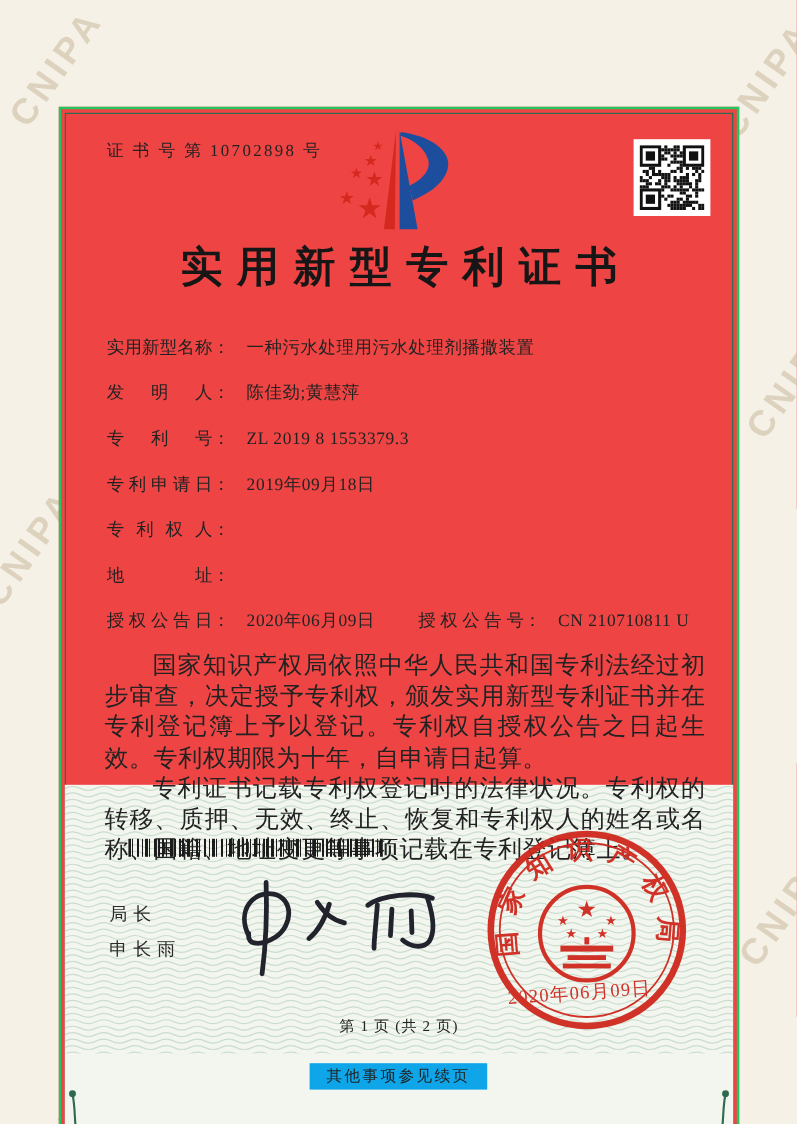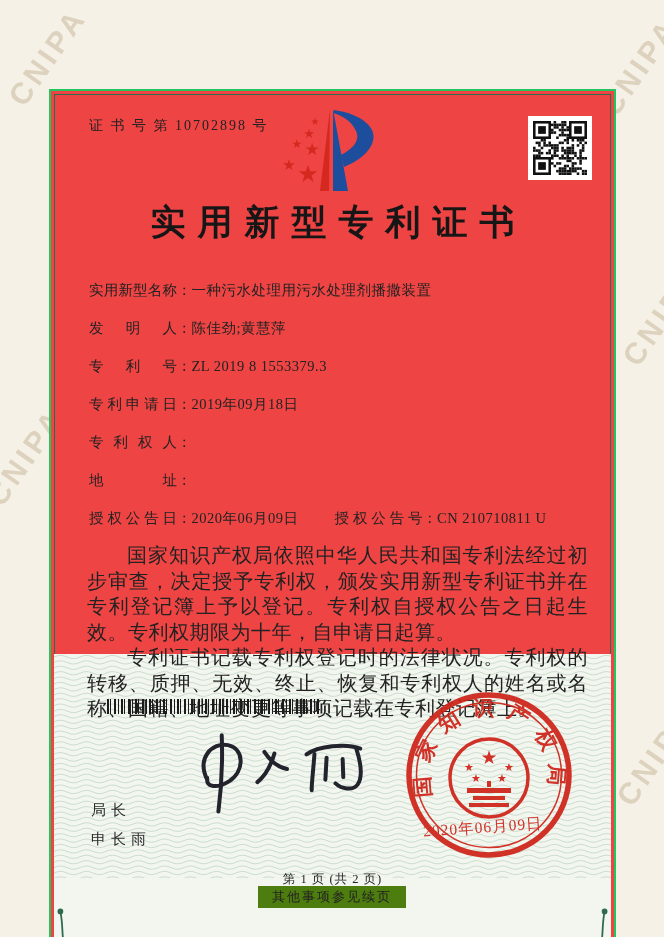--- a/index.html
+++ b/index.html
@@ -25,45 +25,45 @@
   .cert-no{position:absolute;left:38px;top:26px;font-size:14px;letter-spacing:2px;z-index:3;}
   .qr-box{position:absolute;left:477px;top:25px;width:64px;height:64px;background:#fff;
     display:flex;align-items:center;justify-content:center;z-index:3;}
   .logo{position:absolute;left:198px;top:8px;width:170px;height:100px;z-index:2;}
   .title{position:absolute;left:0;right:0;top:108px;text-align:center;
     font-size:35px;font-weight:bold;letter-spacing:12px;text-indent:12px;color:#161616;z-index:3;}
   .fields{position:absolute;left:38px;right:26px;top:188px;font-size:14.5px;line-height:22px;z-index:3;}
   .frow{display:flex;margin-bottom:16px;}
   .flabel{white-space:nowrap;flex:none;}
   .j-box{display:inline-flex;justify-content:space-between;width:88px;}
-  .fvalue{margin-left:0;letter-spacing:.5px;}
+  .fvalue{margin-left:14px;letter-spacing:.5px;}
   .addr2{display:block;}
   .grant-row{display:flex;}
   .grant-pair{display:flex;}
   .grant-pair.second{margin-left:36px;}
   .paras{position:absolute;left:36px;right:26px;top:452px;font-size:20px;line-height:25.5px;
     text-align:justify;z-index:3;}
   .paras p{margin:0;text-indent:2em;letter-spacing:.5px;}
   .band{position:absolute;left:3px;right:3px;top:563px;bottom:3px;overflow:hidden;z-index:1;background:#f3f6ef;}
   .barcode{position:absolute;left:56px;top:608px;width:212px;height:15px;z-index:3;
     background:repeating-linear-gradient(90deg,#1b1b1b 0 2px,transparent 2px 3px,
       #1b1b1b 3px 4px,transparent 4px 7px,#1b1b1b 7px 9px,transparent 9px 11px,
       #1b1b1b 11px 12px,transparent 12px 14px);}
   .officials{position:absolute;left:40px;top:662px;font-size:15px;letter-spacing:5px;z-index:3;
-    font-family:Liberation Sans, sans-serif;color:#2a2a2a;margin-top:48px;}
+    font-family:Liberation Sans, sans-serif;color:#2a2a2a;}
   .officials div{margin-bottom:10px;}
   .sig{position:absolute;left:128px;top:634px;z-index:3;}
   .seal{position:absolute;left:352px;top:598px;width:172px;height:172px;z-index:4;opacity:.93;}
-  .page-num{position:absolute;left:0;right:0;top:780px;text-align:center;font-size:12.5px;
+  .page-num{position:absolute;left:0;right:0;top:756px;text-align:center;font-size:12.5px;
     letter-spacing:1px;z-index:3;}
   .flourish{position:absolute;bottom:4px;z-index:2;}
   .flourish.left{left:4px;}
   .flourish.right{right:4px;transform:scaleX(-1);}
   .cont-note{position:absolute;left:50%;top:886px;transform:translateX(-50%);
-    background:#4d7c0f;padding:2px 14px;font-size:13px;letter-spacing:2px;z-index:2;white-space:nowrap;}
+    background:#0ea5e9;padding:2px 14px;font-size:13px;letter-spacing:2px;z-index:2;white-space:nowrap;}
 </style>
 </head>
 <body>
 
 <span class="wm" style="left:-8px;top:40px;">CNIPA</span>
 <span class="wm" style="left:584px;top:50px;">CNIPA</span>
 <span class="wm" style="left:-30px;top:440px;">CNIPA</span>
 <span class="wm light" style="left:252px;top:300px;">CNIPA</span>
 <span class="wm light" style="left:408px;top:420px;">CNIPA</span>
 <span class="wm" style="left:606px;top:300px;">CNIPA</span>

